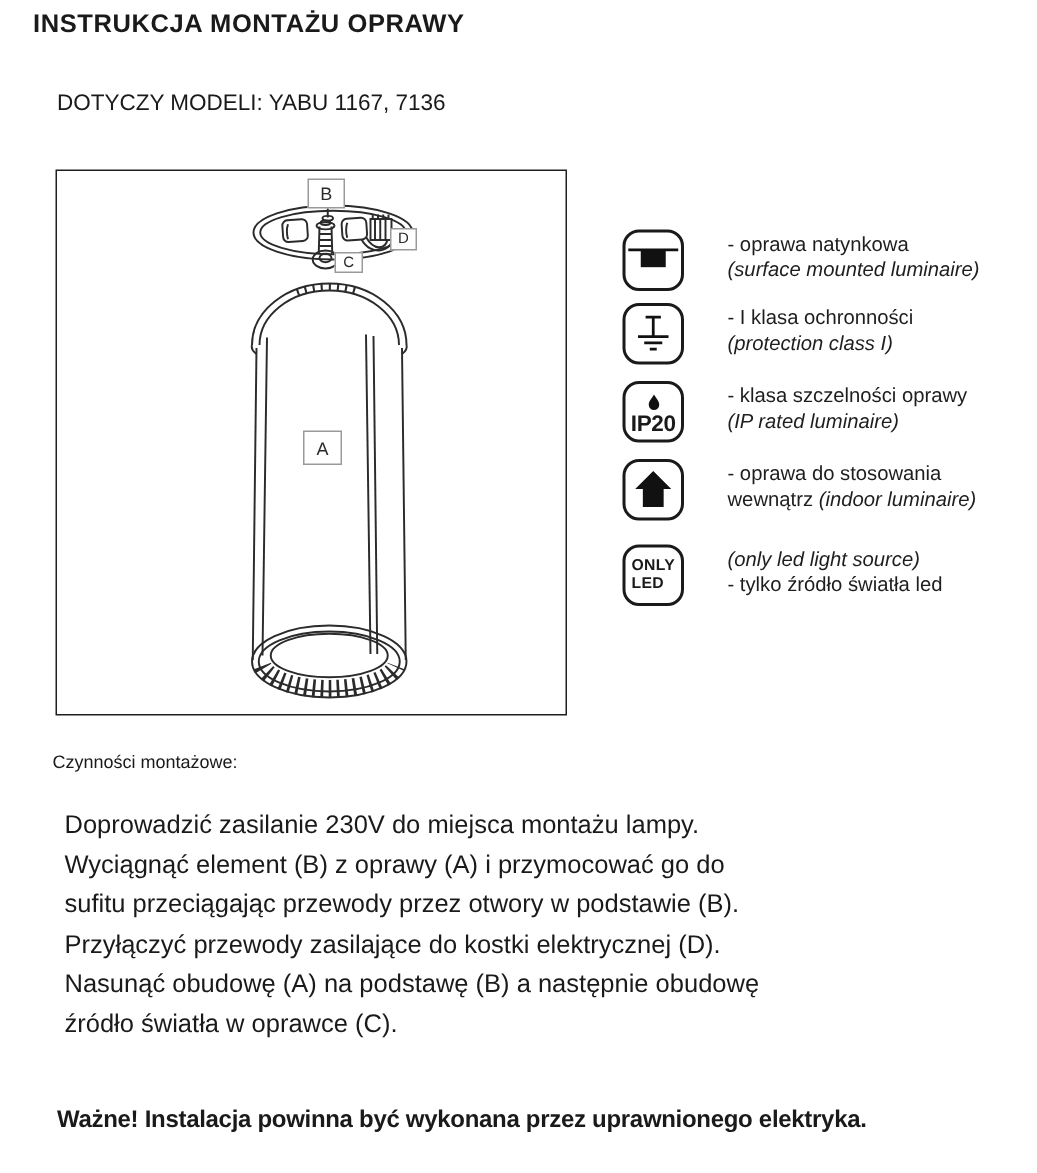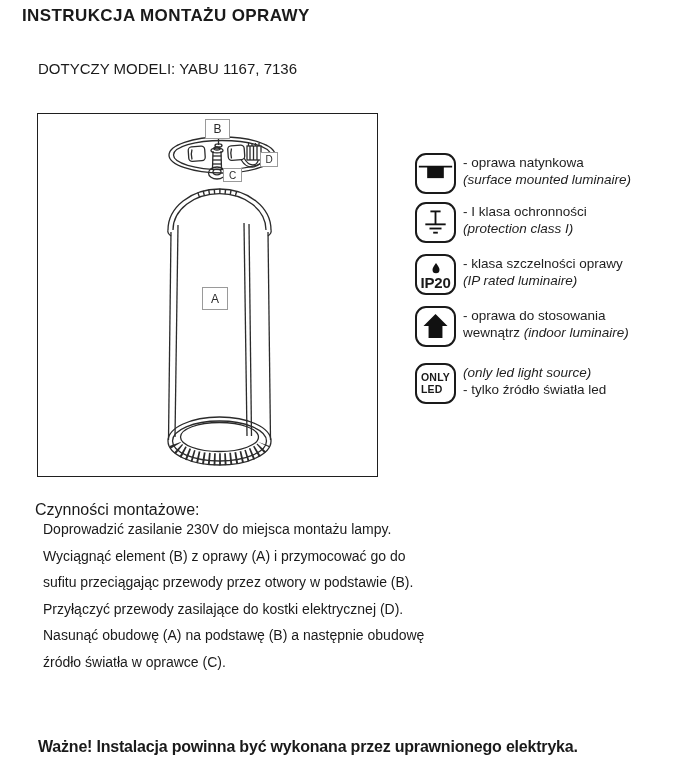--- a/index.html
+++ b/index.html
@@ -19,28 +19,28 @@
     display:flex;align-items:center;justify-content:center;color:#2b2b2b;}
   .label-b{left:205px;top:119px;width:25px;height:20px;font-size:12px;}
   .label-c{left:223px;top:168px;width:19px;height:14px;font-size:10px;}
   .label-d{left:260px;top:152px;width:18px;height:15px;font-size:10px;}
   .label-a{left:202px;top:287px;width:26px;height:23px;font-size:12px;}
 
   
   .legend-row{position:absolute;left:415px;display:flex;align-items:flex-start;}
   .legend-icon{width:41px;height:41px;border:2px solid #1a1a1a;border-radius:11px;box-sizing:border-box;
     background:#fff;display:flex;flex-direction:column;align-items:center;justify-content:center;flex:none;}
-  .legend-text{margin-left:7px;font-size:13.5px;line-height:16.5px;color:#1e1e1e;padding-top:2px;white-space:nowrap;}
+  .legend-text{margin-left:29px;font-size:13.5px;line-height:16.5px;color:#1e1e1e;padding-top:2px;white-space:nowrap;}
   .it{font-style:italic;}
   .ip20-label{font-size:15px;font-weight:bold;line-height:11px;margin-top:1px;letter-spacing:-0.2px;}
   .onlyled{font-size:10.5px;font-weight:bold;line-height:11.5px;text-align:left;letter-spacing:.2px;}
 
   
-  .section-heading{position:absolute;left:35px;top:501px;font-size:16px;}
-  .body-text{position:absolute;left:43px;top:516px;font-size:14px;line-height:26.5px;}
+  .section-heading{position:absolute;left:35px;top:501px;font-size:12px;}
+  .body-text{position:absolute;left:43px;top:537px;font-size:17px;line-height:26.5px;}
   .body-text div{white-space:nowrap;}
   .warning{position:absolute;left:38px;top:738px;font-size:16px;font-weight:bold;letter-spacing:-0.2px;white-space:nowrap;}
 </style>
 </head>
 <body>
 
 <div class="page">
 
   <div class="title">INSTRUKCJA MONTAŻU OPRAWY</div>
   <div class="subtitle">DOTYCZY MODELI: YABU 1167, 7136</div>

